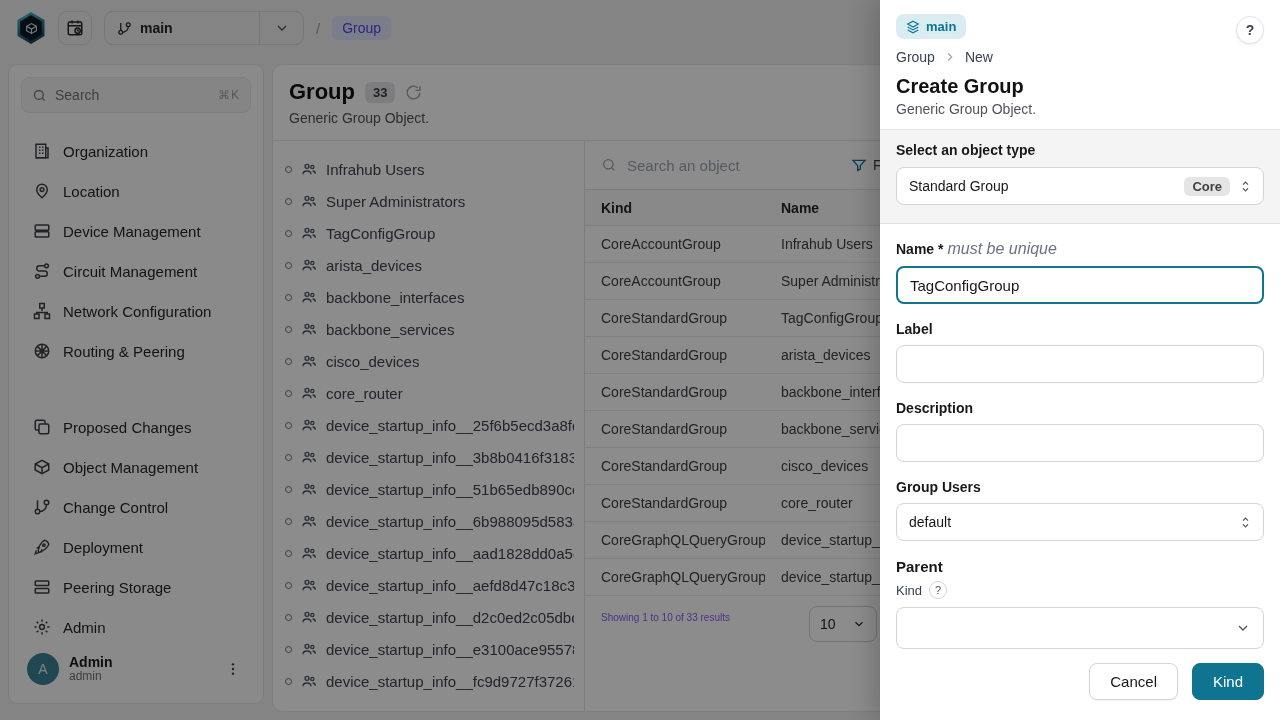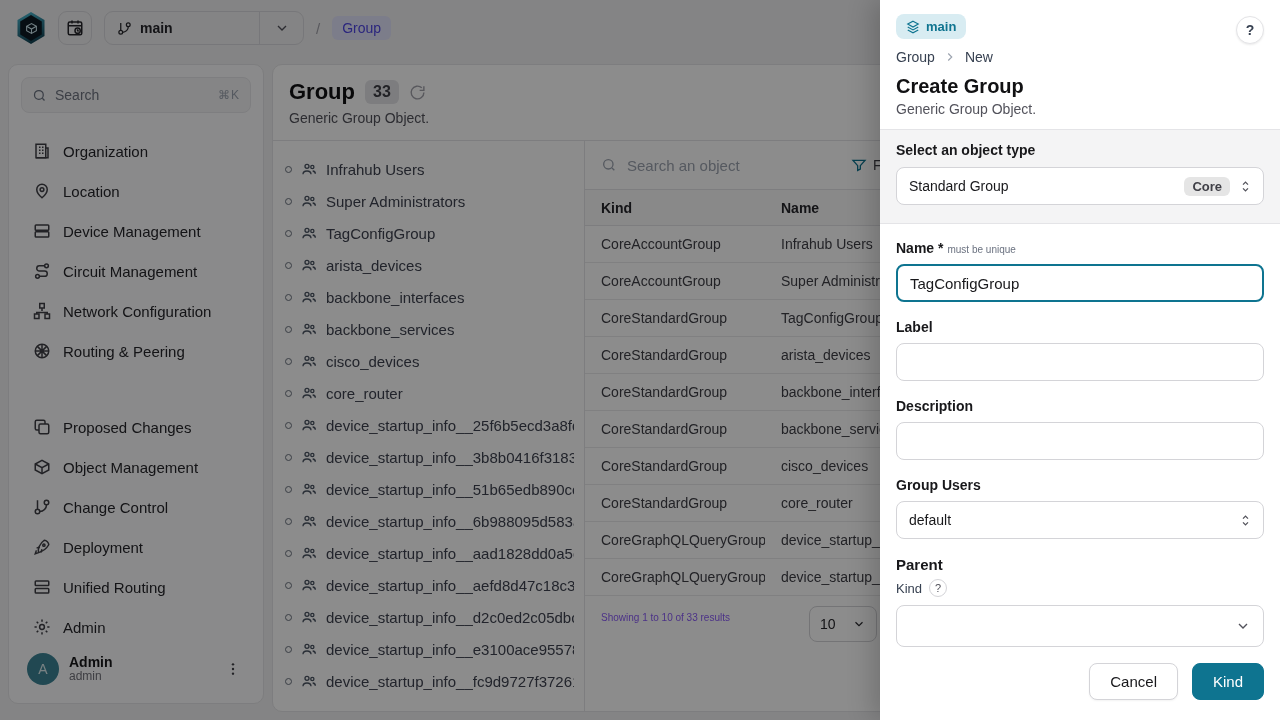--- a/index.html
+++ b/index.html
@@ -35,21 +35,21 @@
   .user-meta { flex:1; line-height:1.15; }
   .user-name { font-size:14px; font-weight:700; color:#18181b; }
   .user-role { font-size:12px; color:#71717a; }
   .kebab { color:#3f3f46; padding:4px; }
 
   
   .main { position:absolute; top:64px; left:272px; right:8px; bottom:8px; background:#fff; border:1px solid #e4e4e7; border-radius:10px; overflow:hidden; display:flex; flex-direction:column; }
   .main-header { padding:14px 16px 14px; border-bottom:1px solid #e4e4e7; }
   .title-row { display:flex; align-items:center; gap:10px; }
   .page-title { font-size:22px; font-weight:700; color:#111113; }
-  .count-badge { background:#e4e4e7; color:#3f3f46; font-size:16px; font-weight:600; border-radius:6px; padding:3px 8px; }
+  .count-badge { background:#e4e4e7; color:#3f3f46; font-size:13px; font-weight:600; border-radius:6px; padding:3px 8px; }
   .refresh { color:#a1a1aa; }
   .subtitle { margin-top:5px; font-size:14px; color:#52525b; }
   .main-body { flex:1; display:flex; min-height:0; }
   .group-col { width:312px; border-right:1px solid #e4e4e7; padding-top:12px; overflow:hidden; }
   .group-item { height:32px; display:flex; align-items:center; gap:9px; padding:0 10px 0 12px; font-size:15px; color:#3f4350; white-space:nowrap; overflow:hidden; }
   .group-item .dot { width:7px; height:7px; border:1.5px solid #6b7280; border-radius:50%; flex:0 0 7px; }
   .group-item .gicon { width:16px; height:16px; color:#4b5563; flex:0 0 16px; }
   .group-item .gname { overflow:hidden; white-space:nowrap; }
   .table-col { flex:1; min-width:0; display:flex; flex-direction:column; position:relative; }
   .obj-search { height:48px; display:flex; align-items:center; gap:10px; padding:0 16px; position:relative; }
@@ -78,21 +78,21 @@
   .drawer-sub { margin-top:3px; font-size:14px; color:#52525b; }
   .type-section { background:#f4f4f5; border-top:1px solid #e4e4e7; border-bottom:1px solid #e4e4e7; padding:12px 16px 18px; }
   .type-label { font-size:14px; font-weight:700; color:#18181b; margin-bottom:9px; }
   .select { background:#fff; border:1px solid #d4d4d8; border-radius:8px; height:38px; display:flex; align-items:center; padding:0 10px 0 12px; gap:8px; }
   .select .sval { flex:1; font-size:14px; color:#18181b; }
   .mini-badge { background:#e5e5e5; border-radius:6px; padding:2px 8px; font-size:13px; font-weight:600; color:#3f3f46; }
   .updown { color:#52525b; }
   .drawer-form { flex:1; padding:16px 16px 0; overflow:hidden; }
   .field { margin-bottom:17px; }
   .field-label { font-size:14px; font-weight:700; color:#18181b; margin-bottom:8px; }
-  .field-hint { font-size:10px; font-weight:400; color:#6b7280; margin-left:4px; }
+  .field-hint { font-size:16px; font-weight:400; font-style:italic; color:#6b7280; margin-left:4px; }
   .text-input { width:100%; height:38px; border:1px solid #d4d4d8; border-radius:8px; padding:0 12px; font-size:15px; color:#18181b;
                 font-family:"Liberation Sans", sans-serif; background:#fff; outline:none; }
   .text-input.focused { border:2px solid #0e7490; }
   .parent-label { font-size:15px; font-weight:700; margin-bottom:6px; }
   .kind-row { display:flex; align-items:center; gap:7px; margin-bottom:8px; }
   .kind-label { font-size:13px; color:#374151; }
   .mini-help { width:18px; height:18px; border-radius:50%; border:1px solid #d4d4d8; background:#fff; font-size:11px; color:#52525b; display:flex; align-items:center; justify-content:center; }
   .kind-select { height:42px; border:1px solid #d4d4d8; border-radius:8px; display:flex; align-items:center; justify-content:flex-end; padding:0 12px; color:#52525b; }
   .drawer-footer { padding:14px 16px 20px; display:flex; justify-content:flex-end; gap:14px; }
   .btn { border-radius:8px; font-size:15px; font-weight:500; padding:9px 20px; font-family:"Liberation Sans", sans-serif; }
@@ -259,21 +259,21 @@
       <span>Deployment</span>
     </div>
     <div class="nav-item">
       <span class="nicon">
           <svg width="18" height="18" viewBox="0 0 24 24" fill="none" stroke="currentColor" stroke-width="2">
             <rect x="3" y="4" width="18" height="6" rx="1"></rect>
             <rect x="3" y="14" width="18" height="6" rx="1"></rect>
             <path d="M7 7h.01M11 7h.01M15 7h.01M7 17h.01M11 17h.01M15 17h.01"></path>
           </svg>
         </span>
-      <span>Unified Routing</span>
+      <span>Peering Storage</span>
     </div>
     <div class="nav-item">
       <span class="nicon">
           <svg width="18" height="18" viewBox="0 0 24 24" fill="none" stroke="currentColor" stroke-width="2">
             <circle cx="12" cy="12" r="3.2"></circle>
             <path d="M12 2v3M12 19v3M2 12h3M19 12h3M4.9 4.9l2.1 2.1M17 17l2.1 2.1M19.1 4.9 17 7M7 17l-2.1 2.1"></path>
           </svg>
         </span>
       <span>Admin</span>
     </div>

